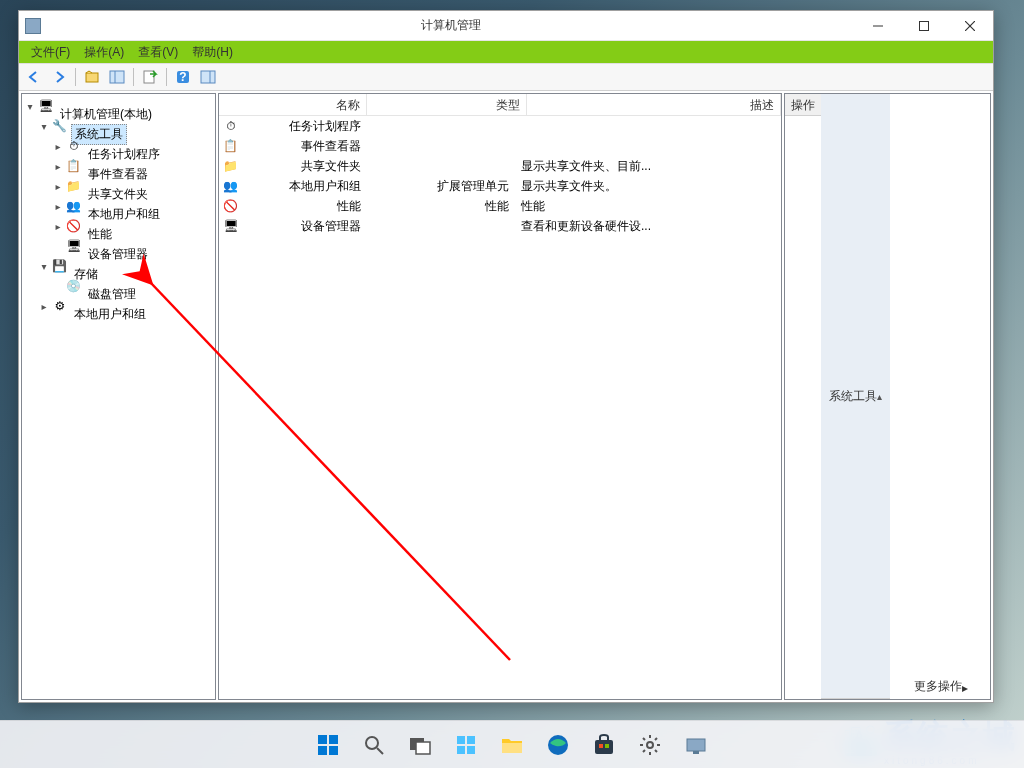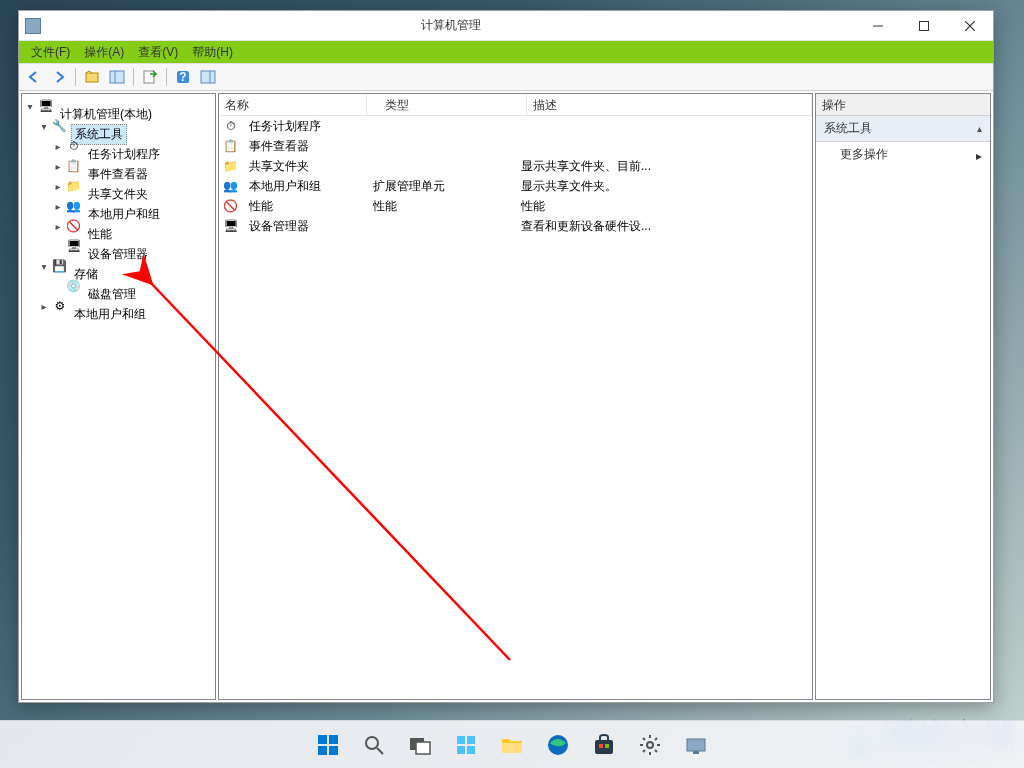--- a/index.html
+++ b/index.html
@@ -16,31 +16,31 @@
 .tbtn { width:22px; height:22px; display:flex; align-items:center; justify-content:center; border:1px solid transparent;}
 .tsep { width:1px; height:18px; background:#c0c0c0; margin:0 2px;}
 .body { flex:1; display:flex; background:#fff; }
 .tree-pane { width:195px; border:1px solid #828790; margin:2px 1px 2px 2px; background:#fff; overflow:auto; padding:2px 0;}
 .tree-node { display:flex; align-items:center; height:20px; white-space:nowrap; padding-right:4px;}
 .tree-node .exp { width:16px; text-align:center; color:#555; font-size:10px;}
 .tree-node .exp.empty { visibility:hidden;}
 .tree-node .nicon { width:16px; height:16px; margin-right:3px; display:flex; align-items:center; justify-content:center; font-size:12px;}
 .tree-node .nlabel { padding:1px 3px;margin-top:16px; }
 .tree-node.selected .nlabel { background:#cce8ff; border:1px dotted #888; }
-.list-pane { flex:1; border:1px solid #828790; margin:2px 1px; background:#fff; display:flex; flex-direction:column;}
+.list-pane { flex:1; border:1px solid #828790; margin:2px 1px; background:#fff; display:flex; flex-direction:column;text-align:right;}
 .list-header { height:22px; display:flex; background:#fff; border-bottom:1px solid #e5e5e5;}
 .list-header .col { padding:3px 6px; border-right:1px solid #e5e5e5; color:#333; font-weight:normal;}
 .col-name { width:148px;}
 .col-type { width:148px;margin-left:12px;}
 .col-desc { flex:1;}
 .list-body { flex:1;}
 .list-row { display:flex; height:20px; align-items:center;}
 .list-row .cell { padding:1px 6px; white-space:nowrap; overflow:hidden;}
 .list-row .ricon { width:16px; height:16px; margin:0 4px 0 4px; display:inline-flex; align-items:center; justify-content:center; font-size:12px;}
-.action-pane { width:176px; border:1px solid #828790; margin:2px 2px 2px 1px; background:#fff; display:flex; flex-direction:column;}
+.action-pane { width:207px; border:1px solid #828790; margin:2px 2px 2px 1px; background:#fff; display:flex; flex-direction:row;}
 .action-header { height:22px; background:#f0f0f0; border-bottom:1px solid #d0d0d0; padding:3px 6px; color:#333;}
 .action-sect { background:#e8eef5; border-bottom:1px solid #d0d0d0; padding:4px 8px; color:#333; display:flex; align-items:center;}
 .action-sect .chev { margin-left:auto; font-size:10px; color:#555;}
 .action-item { padding:4px 8px 4px 24px; color:#333; display:flex; align-items:flex-end;}
 .action-item .chev { margin-left:auto; color:#333;}
 .arrow-overlay { position:absolute; left:0; top:0; pointer-events:none; }
 .taskbar { position:absolute; left:0; bottom:0; width:100%; height:48px; background:rgba(245,245,248,.9); backdrop-filter:blur(10px); border-top:1px solid rgba(0,0,0,.08); display:flex; align-items:center; justify-content:center; gap:6px;}
 .taskicon { width:40px; height:40px; display:flex; align-items:center; justify-content:center; border-radius:4px;}
 .taskicon svg, .taskicon .emoji { width:24px; height:24px; font-size:22px;}
 .watermark { position:absolute; right:8px; bottom:2px; display:flex; align-items:center; gap:4px; }

